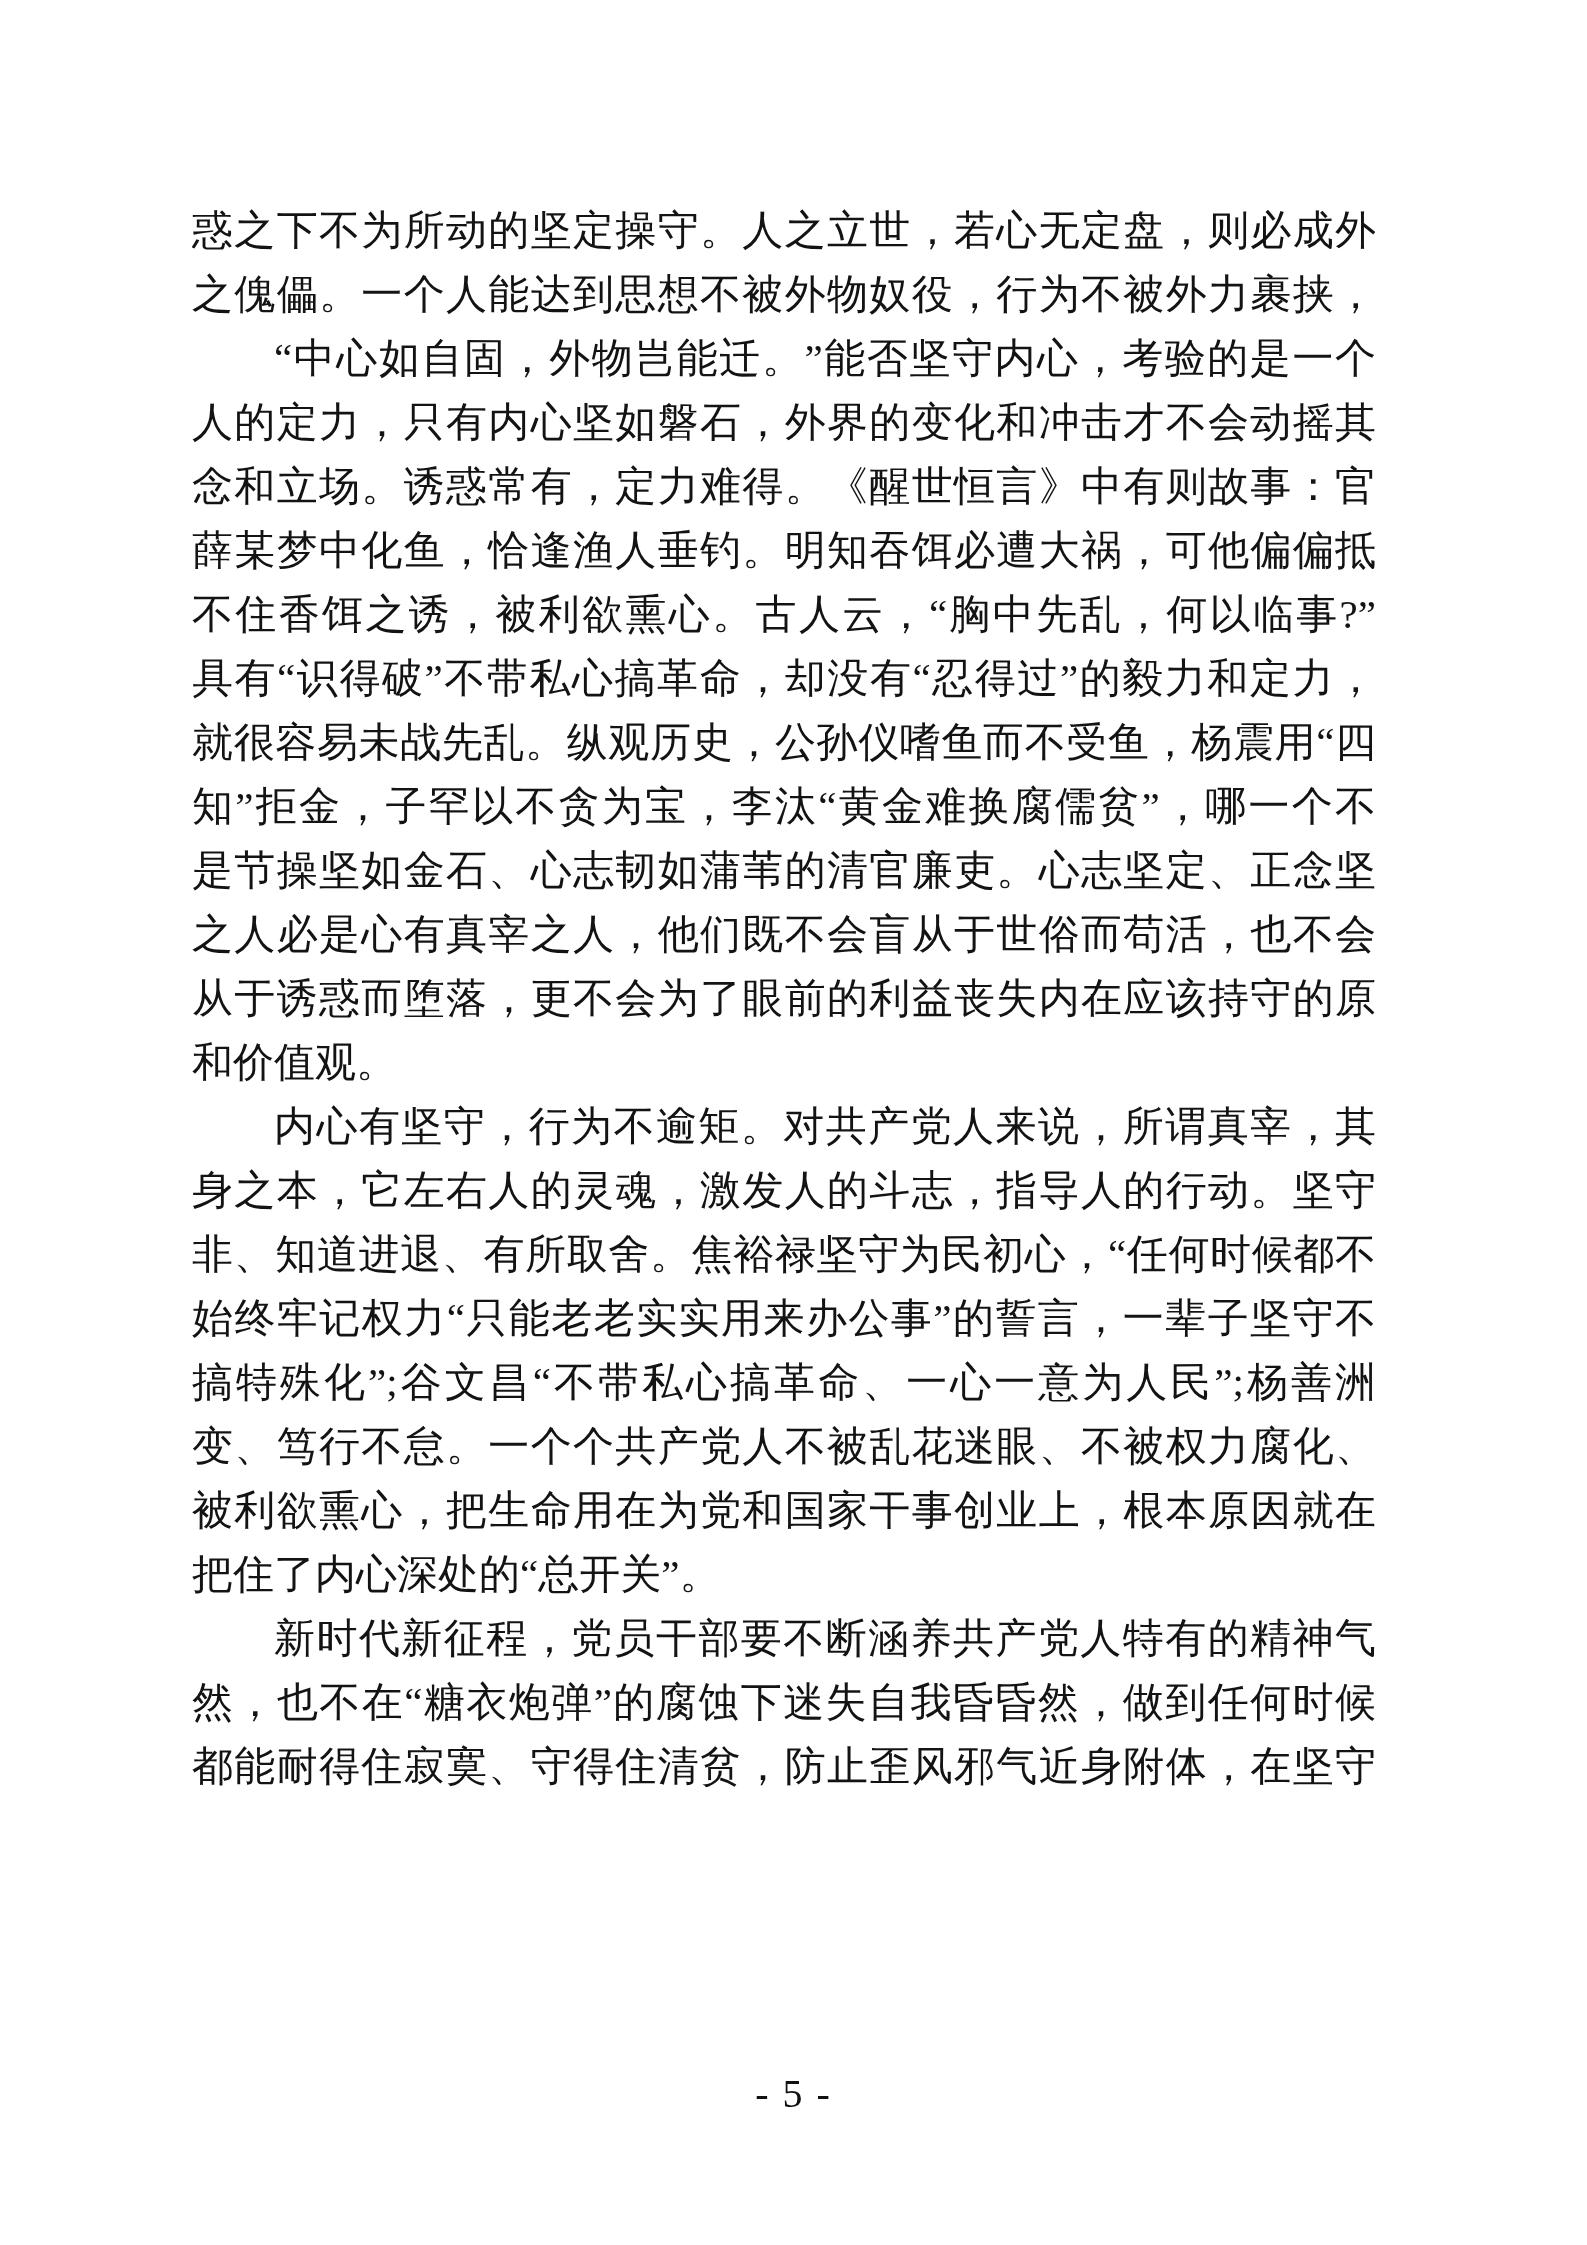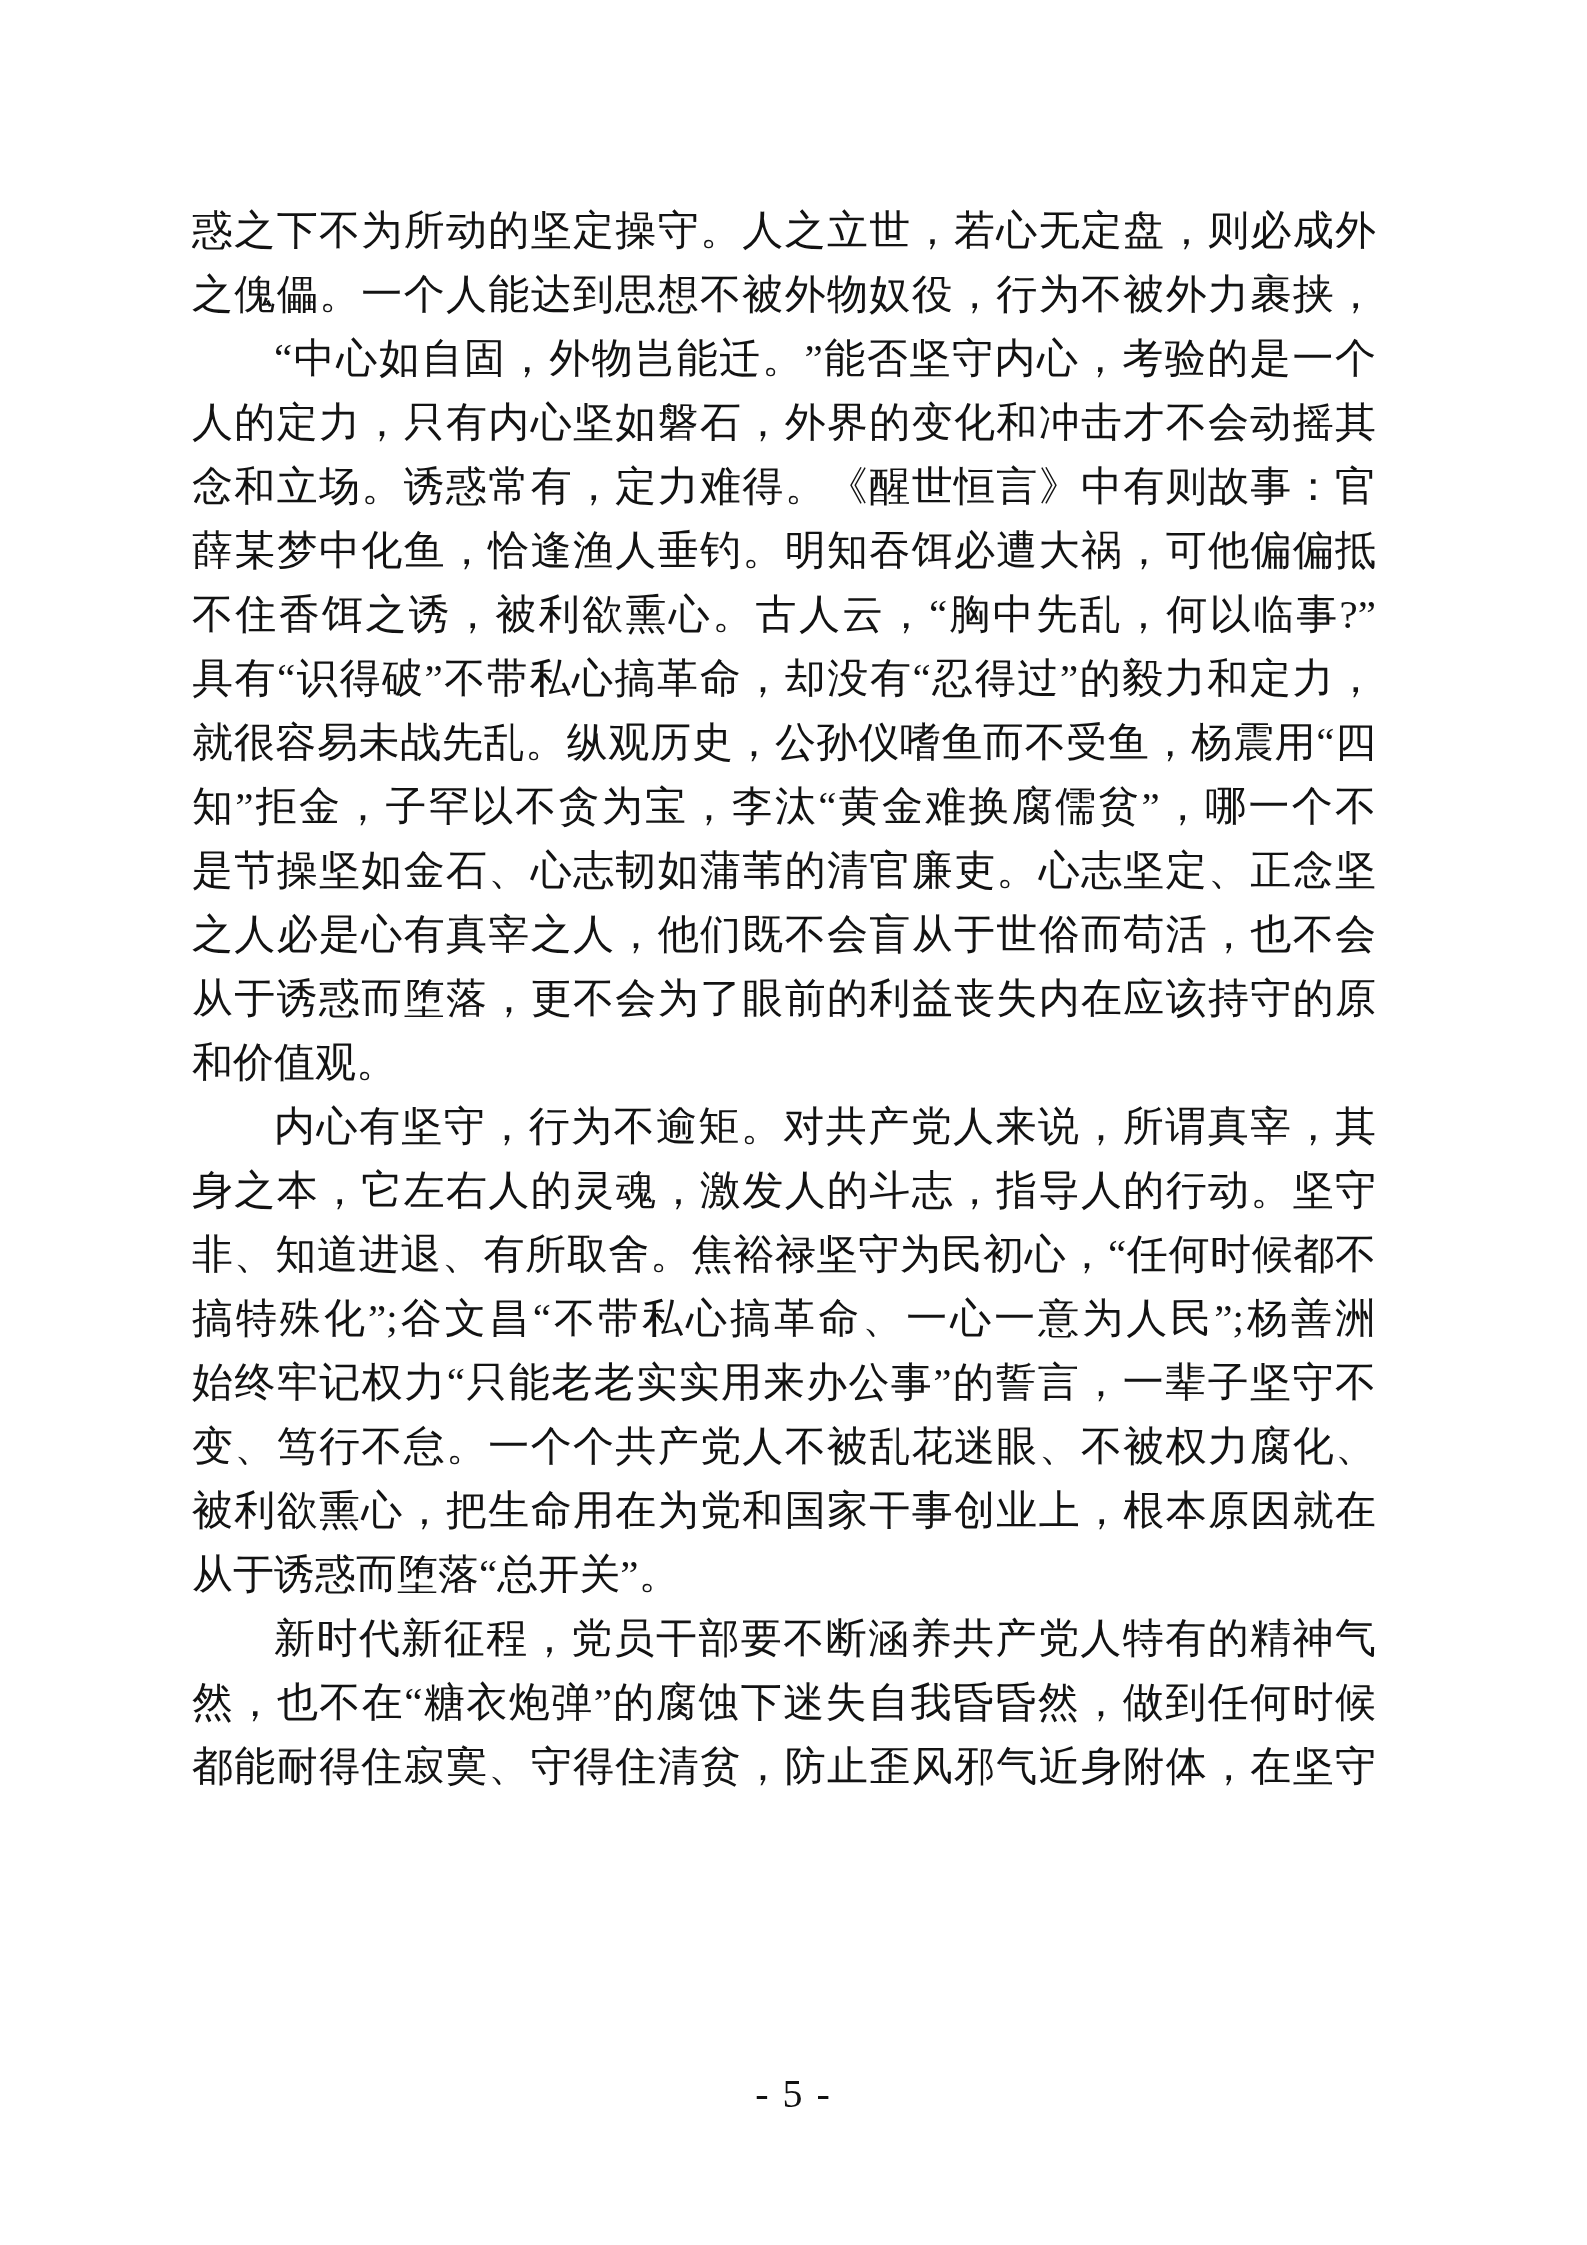--- a/index.html
+++ b/index.html
@@ -68,23 +68,23 @@
       <div class="line">具有“识得破”不带私心搞革命，却没有“忍得过”的毅力和定力，</div>
       <div class="line">就很容易未战先乱。纵观历史，公孙仪嗜鱼而不受鱼，杨震用“四</div>
       <div class="line">知”拒金，子罕以不贪为宝，李汰“黄金难换腐儒贫”，哪一个不</div>
       <div class="line">是节操坚如金石、心志韧如蒲苇的清官廉吏。心志坚定、正念坚固</div>
       <div class="line">之人必是心有真宰之人，他们既不会盲从于世俗而苟活，也不会屈</div>
       <div class="line">从于诱惑而堕落，更不会为了眼前的利益丧失内在应该持守的原则</div>
       <div class="line end">和价值观。</div>
       <div class="line indent">内心有坚守，行为不逾矩。对共产党人来说，所谓真宰，其实</div>
       <div class="line">身之本，它左右人的灵魂，激发人的斗志，指导人的行动。坚守住</div>
       <div class="line">非、知道进退、有所取舍。焦裕禄坚守为民初心，“任何时候都不</div>
+      <div class="line">始终牢记权力“只能老老实实用来办公事”的誓言，一辈子坚守不</div>
       <div class="line">搞特殊化”;谷文昌“不带私心搞革命、一心一意为人民”;杨善洲</div>
-      <div class="line">始终牢记权力“只能老老实实用来办公事”的誓言，一辈子坚守不</div>
       <div class="line">变、笃行不怠。一个个共产党人不被乱花迷眼、不被权力腐化、不</div>
       <div class="line">被利欲熏心，把生命用在为党和国家干事创业上，根本原因就在于</div>
-      <div class="line end">从于诱惑而堕落“总开关”。</div>
+      <div class="line end">把住了内心深处的“总开关”。</div>
       <div class="line indent">新时代新征程，党员干部要不断涵养共产党人特有的精神气质，</div>
       <div class="line">然，也不在“糖衣炮弹”的腐蚀下迷失自我昏昏然，做到任何时候</div>
       <div class="line">都能耐得住寂寞、守得住清贫，防止歪风邪气近身附体，在坚守中</div>
     </div>
   <div class="footer">- 5 -</div>
 </div>
 
 </body></html>

